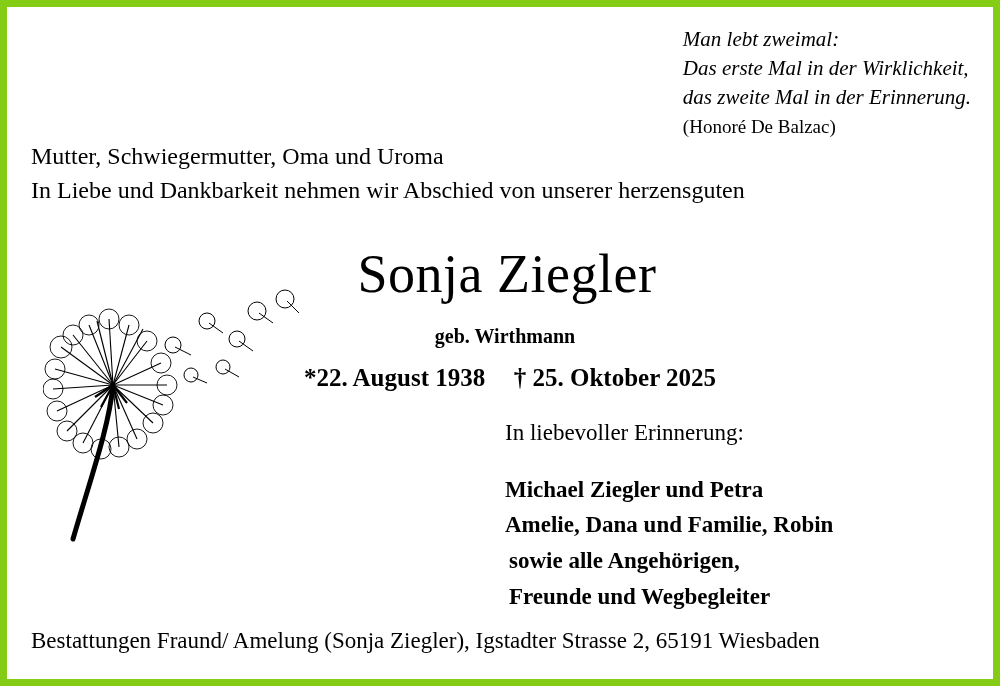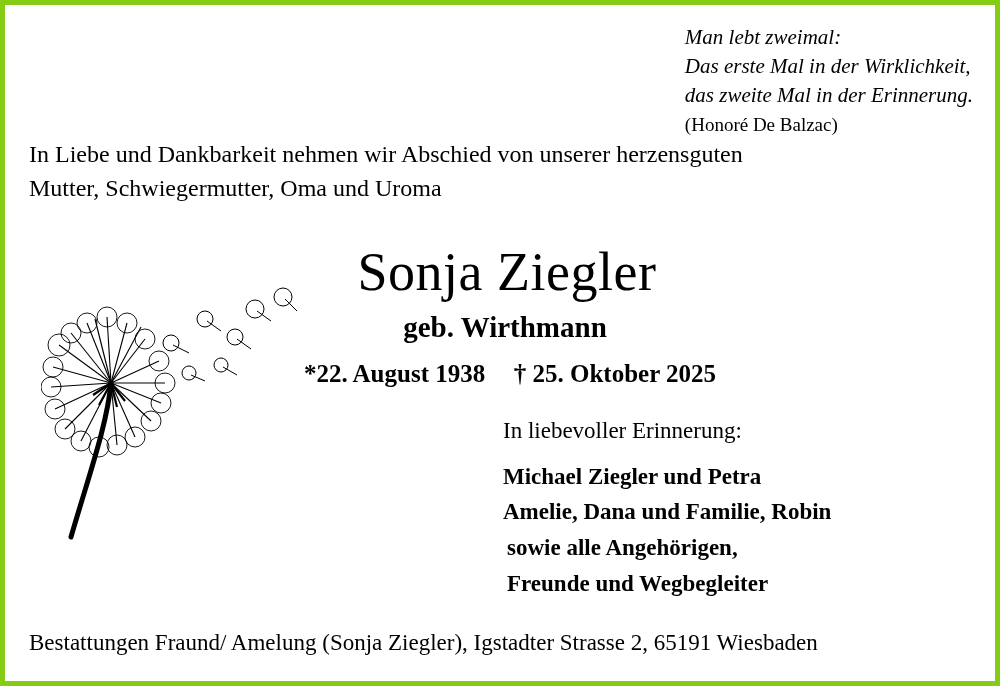--- a/index.html
+++ b/index.html
@@ -12,21 +12,21 @@
     height: 686px;
     font-family: "Liberation Serif", serif;
     color: #000000;
     overflow: hidden;
   }
   .obituary {
     position: relative;
     width: 1000px;
     height: 686px;
     box-sizing: border-box;
-    border: 5px solid #84cc16;
+    border: 7px solid #84cc16;
     background: #ffffff;
   }
   .inner {
     position: relative;
     width: 100%;
     height: 100%;
     box-sizing: border-box;
     background: #ffffff;
   }
 
@@ -72,23 +72,23 @@
     text-align: center;
   }
   .deceased-name {
     font-size: 54px;
     font-weight: normal;
     letter-spacing: 0.5px;
     line-height: 1.1;
     padding-left: 14px;
   }
   .maiden-name {
-    font-size: 29px;
+    font-size: 20px;
     font-weight: bold;
-    margin-top: 9px;
+    margin-top: 21px;
     padding-left: 10px;
   }
   .dates {
     font-size: 25px;
     font-weight: bold;
     margin-top: 16px;
     padding-left: 20px;
   }
   .dates .sep {
     display: inline-block;
@@ -100,21 +100,21 @@
     position: absolute;
     top: 408px;
     left: 498px;
     width: 440px;
     text-align: left;
     font-size: 23px;
     line-height: 1.55;
   }
   .mourners .memory-line {
     font-weight: normal;
-    margin-bottom: 10px;
+    margin-bottom: 21px;
   }
   .mourners .family-line {
     font-weight: bold;
     white-space: nowrap;
   }
   .mourners .family-line.indent {
     padding-left: 4px;
   }
 
   
@@ -148,22 +148,22 @@
   <div class="inner">
 
     <div class="quote">
       <div class="line">Man lebt zweimal:</div>
       <div class="line">Das erste Mal in der Wirklichkeit,</div>
       <div class="line">das zweite Mal in der Erinnerung.</div>
       <div class="quote-author">(Honoré De Balzac)</div>
     </div>
 
     <div class="intro">
+      <div class="line">Mutter, Schwiegermutter, Oma und Uroma</div>
       <div class="line">In Liebe und Dankbarkeit nehmen wir Abschied von unserer herzensguten</div>
-      <div class="line">Mutter, Schwiegermutter, Oma und Uroma</div>
     </div>
 
     <div class="name-block">
       <div class="deceased-name">Sonja Ziegler</div>
       <div class="maiden-name">geb. Wirthmann</div>
       <div class="dates">
         <span>*22. August 1938</span>
         <span class="sep"></span>
         <span>† 25. Oktober 2025</span>
       </div>

